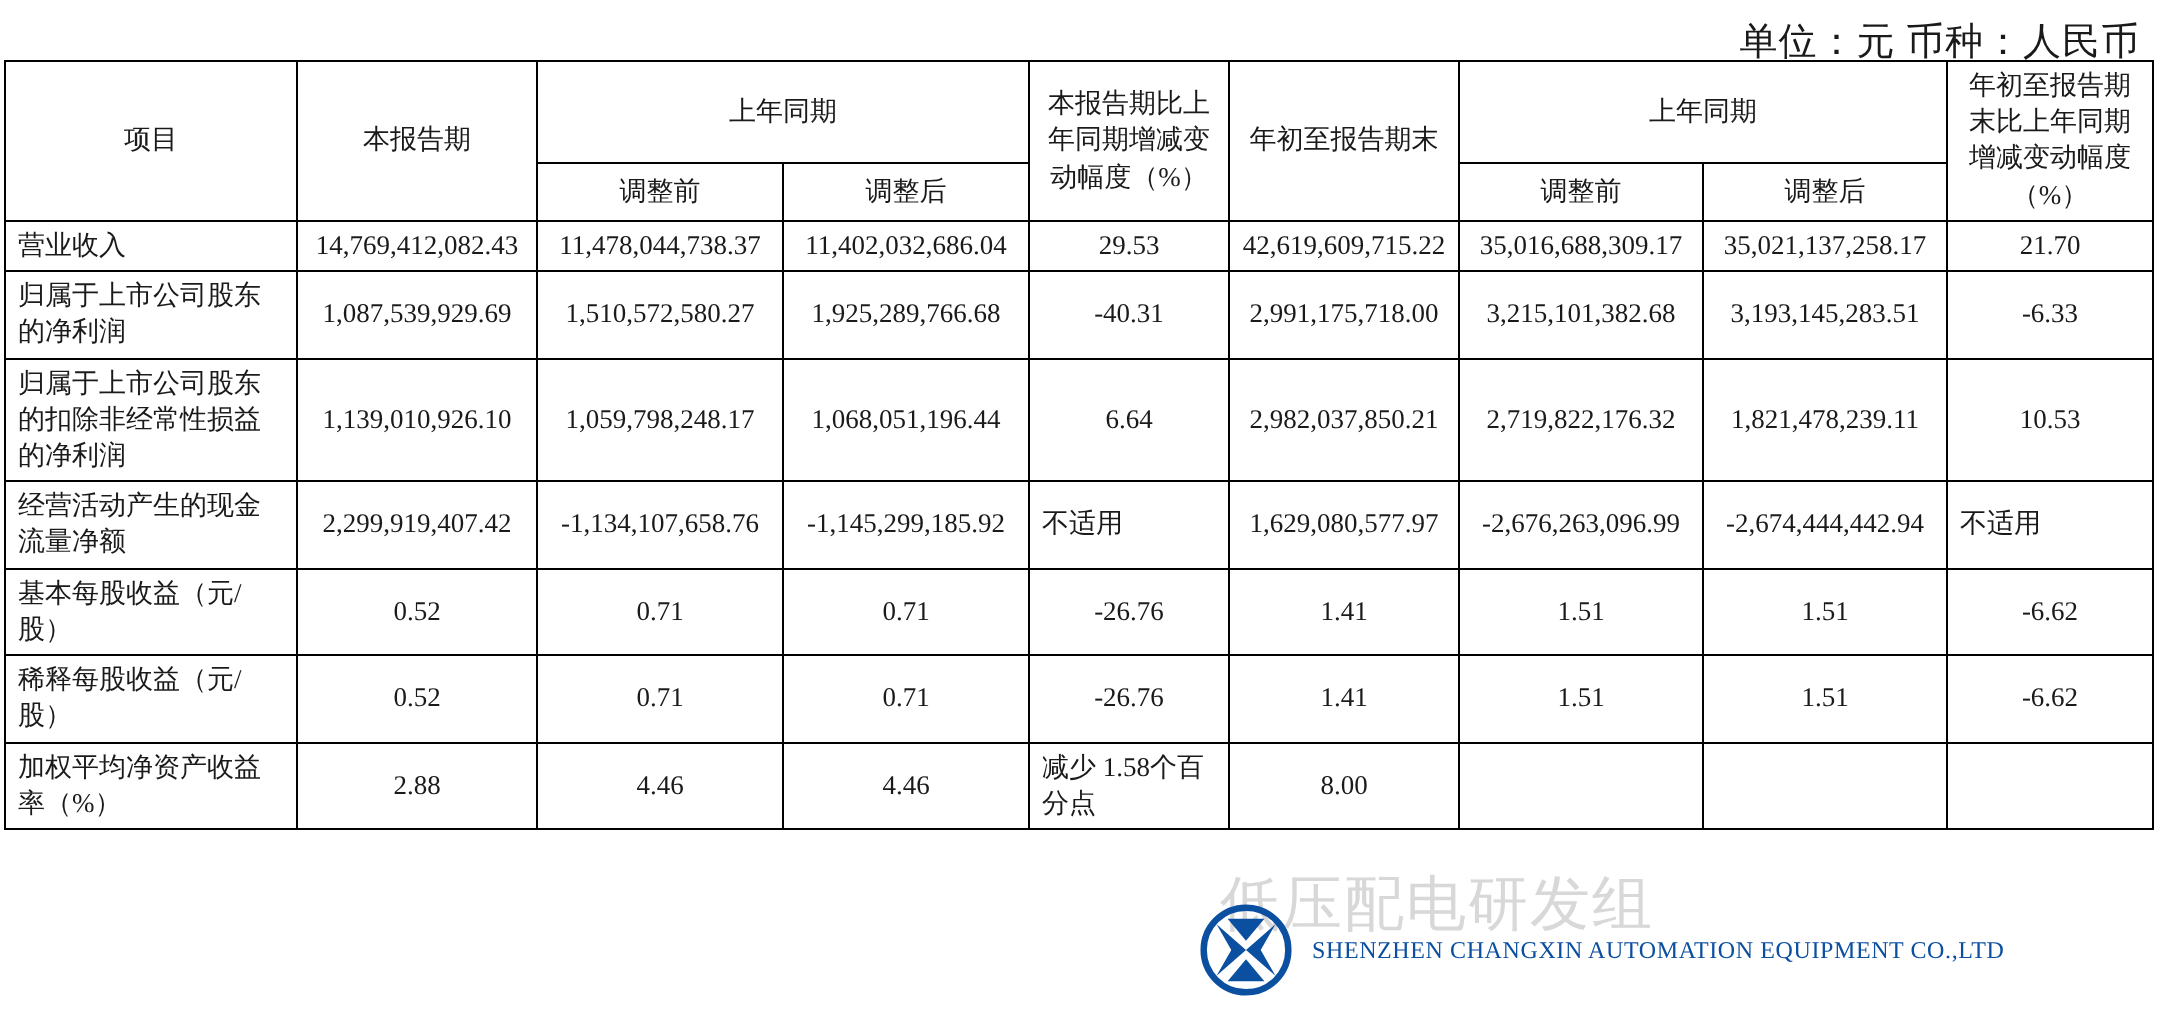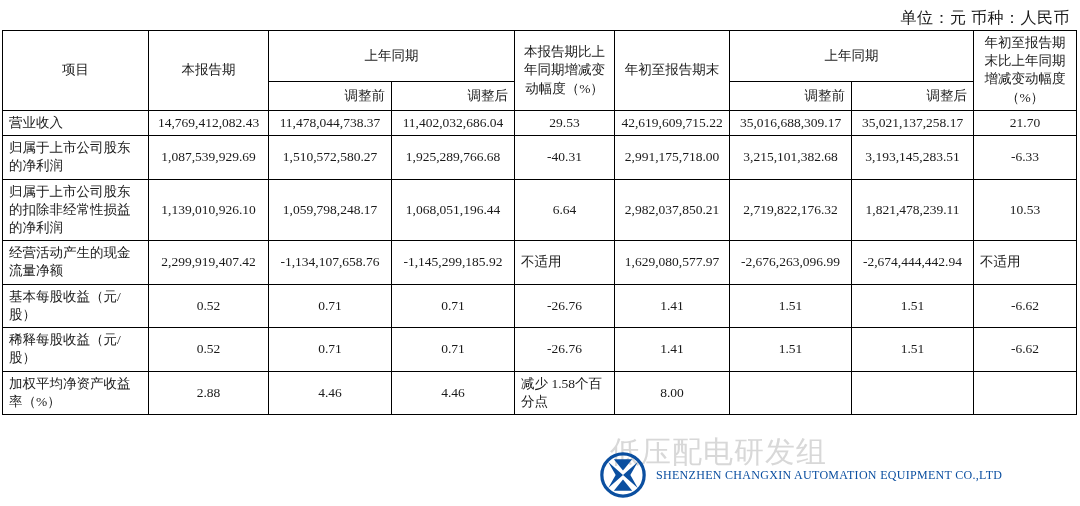--- a/index.html
+++ b/index.html
@@ -17,21 +17,21 @@
   }
   .page {
     position: relative;
     width: 1080px;
     height: 506px;
   }
   .unit-line {
     position: absolute;
     top: 8px;
     right: 10px;
-    font-size: 16px;
+    font-size: 19px;
     letter-spacing: 0.5px;
     white-space: nowrap;
   }
   table.fin {
     position: absolute;
     top: 30px;
     left: 2px;
     width: 1074px;
     border-collapse: collapse;
     table-layout: fixed;
@@ -41,21 +41,21 @@
     border: 1px solid #000000;
     padding: 3px 6px;
     vertical-align: middle;
     font-weight: normal;
   }
   .hdr {
     text-align: center;
     line-height: 1.35;
   }
   .hdr-sub {
-    text-align: right;
+    text-align: center;
     height: 22px;
   }
   .rowlabel {
     text-align: left;
     line-height: 1.35;
   }
   .num {
     text-align: center;
     white-space: nowrap;
   }

